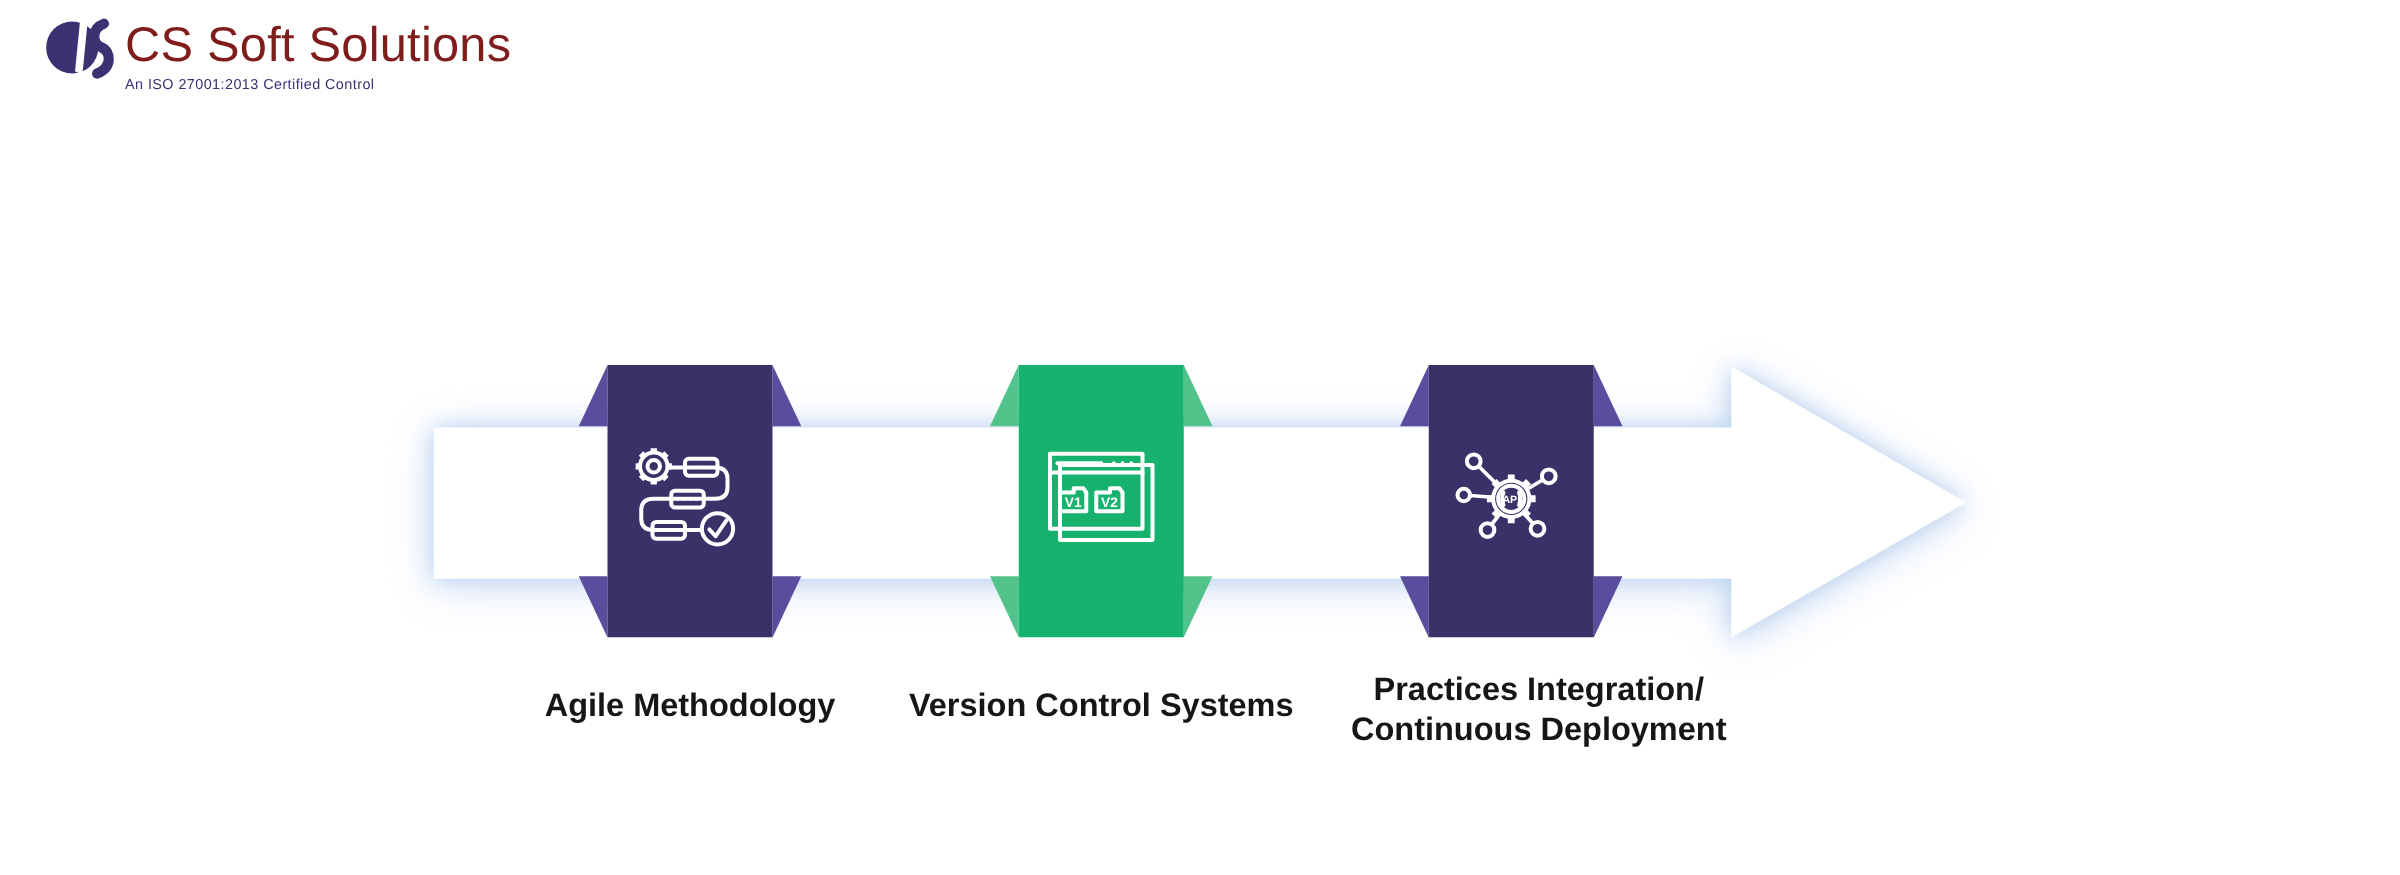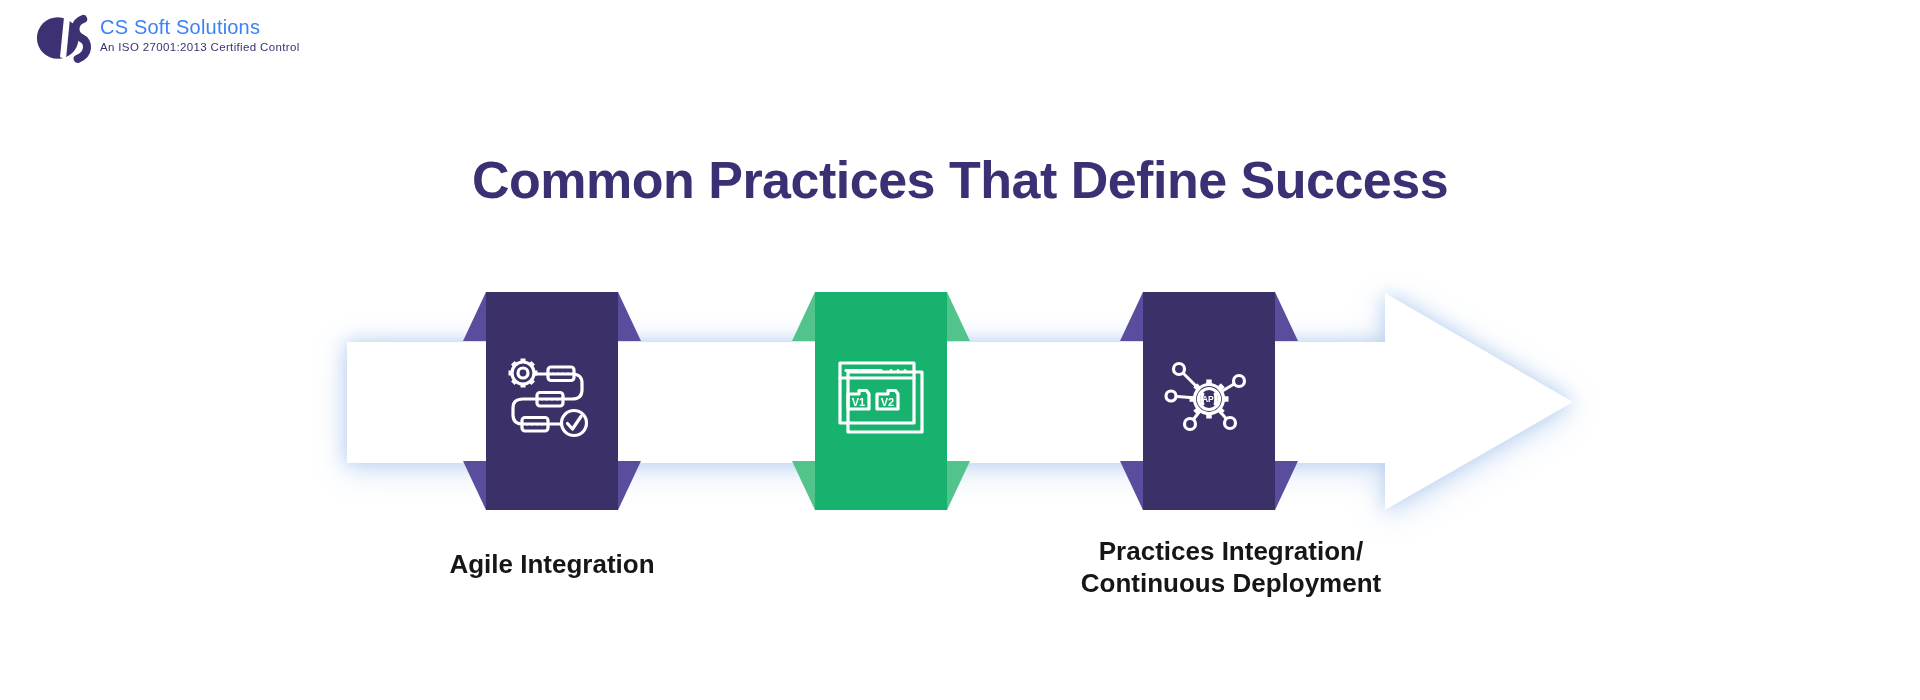--- a/index.html
+++ b/index.html
@@ -3,21 +3,21 @@
 <meta charset="utf-8">
 <style>
   html,body{margin:0;padding:0;background:#fff;}
   .stage{position:relative;width:1920px;height:700px;background:#ffffff;overflow:hidden;
          font-family:"Liberation Sans",sans-serif;}
 
   
   .logo{position:absolute;left:36px;top:8px;display:flex;align-items:flex-start;}
   .logo-mark{width:58px;height:60px;flex:0 0 auto;}
   .logo-text{margin-left:6px;padding-top:8px;}
-  .logo-name{font-size:20px;font-weight:500;color:#3b82f6;letter-spacing:.2px;line-height:1.1;}
+  .logo-name{font-size:39px;font-weight:500;color:#7f1d1d;letter-spacing:.2px;line-height:1.1;}
   .logo-tagline{font-size:11.5px;color:#3d3173;letter-spacing:.35px;margin-top:3px;}
 
   
   .page-title{position:absolute;left:0;top:150px;width:100%;text-align:center;
               font-size:52px;font-weight:700;color:#3a3174;letter-spacing:-.5px;}
 
   
   .arrow{position:absolute;left:330px;top:270px;width:1280px;height:250px;
          filter:drop-shadow(0 0 9px rgba(172,200,238,.8)) drop-shadow(0 6px 16px rgba(172,200,238,.45));}
 
@@ -47,21 +47,20 @@
       <circle cx="24" cy="30" r="23" fill="#3d3173"></circle>
       <path d="M 31 6 L 37.5 8.5 L 33 54 L 26.5 51 Z" fill="#ffffff"></path>
       <path d="M 52 9 C 41 13 41 26 50 30 C 59 34 59 48 46 53" fill="none" stroke-width="9" stroke-linecap="round" stroke="#3d3173"></path>
     </svg>
     <div class="logo-text">
       <div class="logo-name">CS Soft Solutions</div>
       <div class="logo-tagline">An ISO 27001:2013 Certified Control</div>
     </div>
   </div>
 
-  <div class="page-title">Common Practices That Define Success</div>
 
   <svg class="arrow" viewBox="0 0 1280 250">
     <polygon points="17,72 1055,72 1055,23 1243,132 1055,240 1055,193 17,193" fill="#ffffff"></polygon>
   </svg>
 
   <svg class="ribbon r1" viewBox="0 0 180 218">
     <polygon points="24,0 24,49 1,49" fill="#5a4d9e"></polygon>
     <polygon points="156,0 156,49 179,49" fill="#5a4d9e"></polygon>
     <polygon points="24,218 24,169 1,169" fill="#5a4d9e"></polygon>
     <polygon points="156,218 156,169 179,169" fill="#5a4d9e"></polygon>
@@ -174,17 +173,18 @@
           <line x1="58.6" y1="30.4" x2="61.8" y2="27.2"></line>
       </g>
       <circle class="ic" cx="48" cy="41" r="14.5" stroke-width="3" fill="#3c3069"></circle>
       <circle class="ic" cx="48" cy="41" r="10.5" stroke-width="2.6"></circle>
       <path class="ic" stroke-width="1.6" d="M 41.8 36 Q 39.6 41 41.8 46"></path>
       <path class="ic" stroke-width="1.6" d="M 54.2 36 Q 56.4 41 54.2 46"></path>
       <text class="ictext" x="48" y="44.4" font-size="8.5" text-anchor="middle">API</text>
     </g>
   </svg>
 
-  <div class="step-label l1">Agile Integration</div>
+  <div class="step-label l1">Agile Methodology</div>
+  <div class="step-label l2">Version Control Systems</div>
   <div class="step-label l3">Practices Integration/
 Continuous Deployment</div>
 
 </div>
 
 </body></html>

